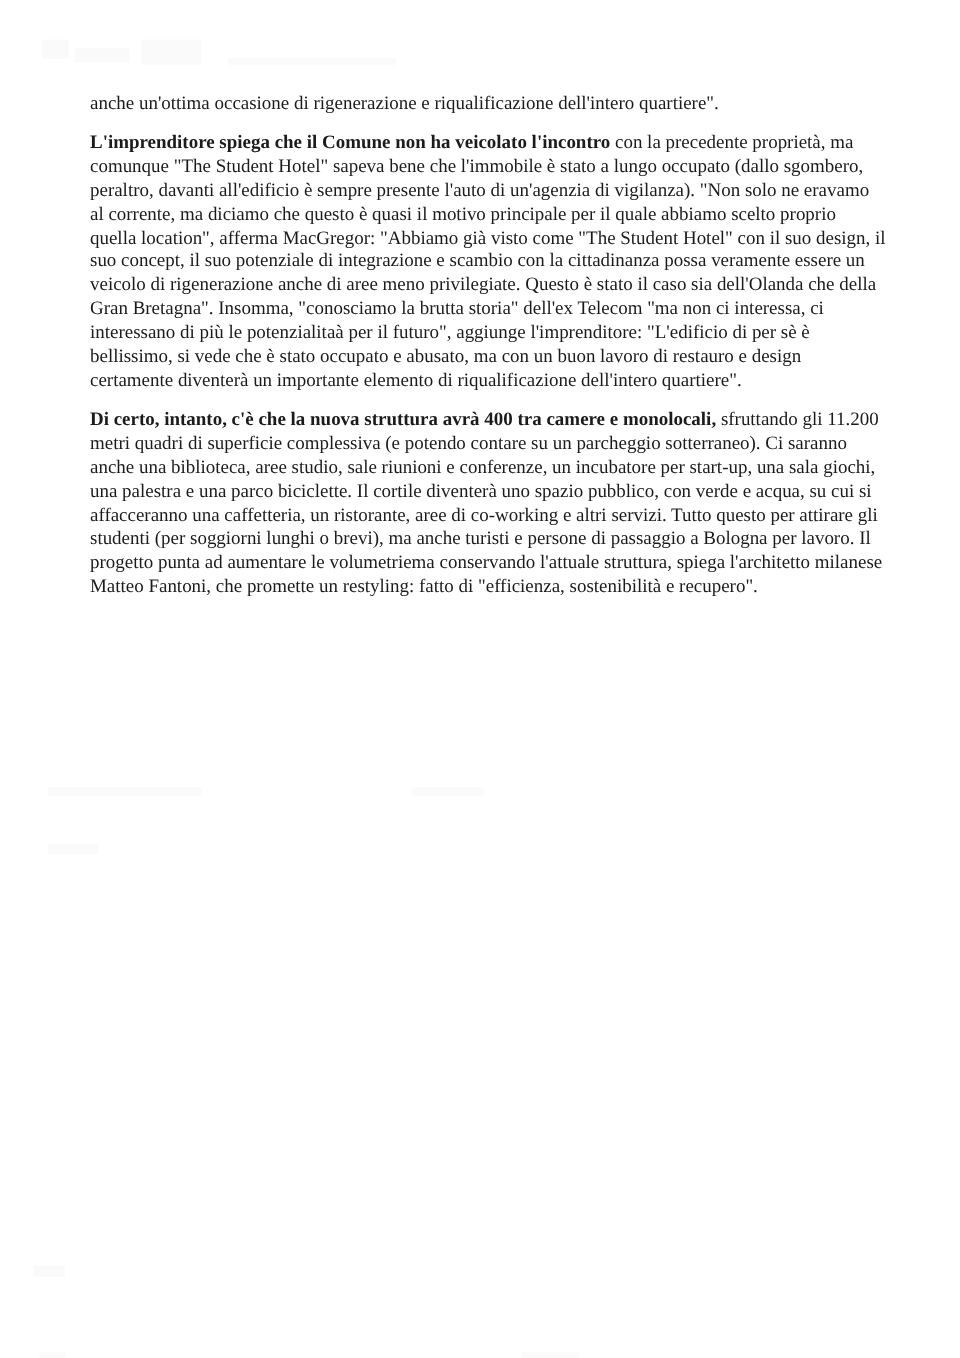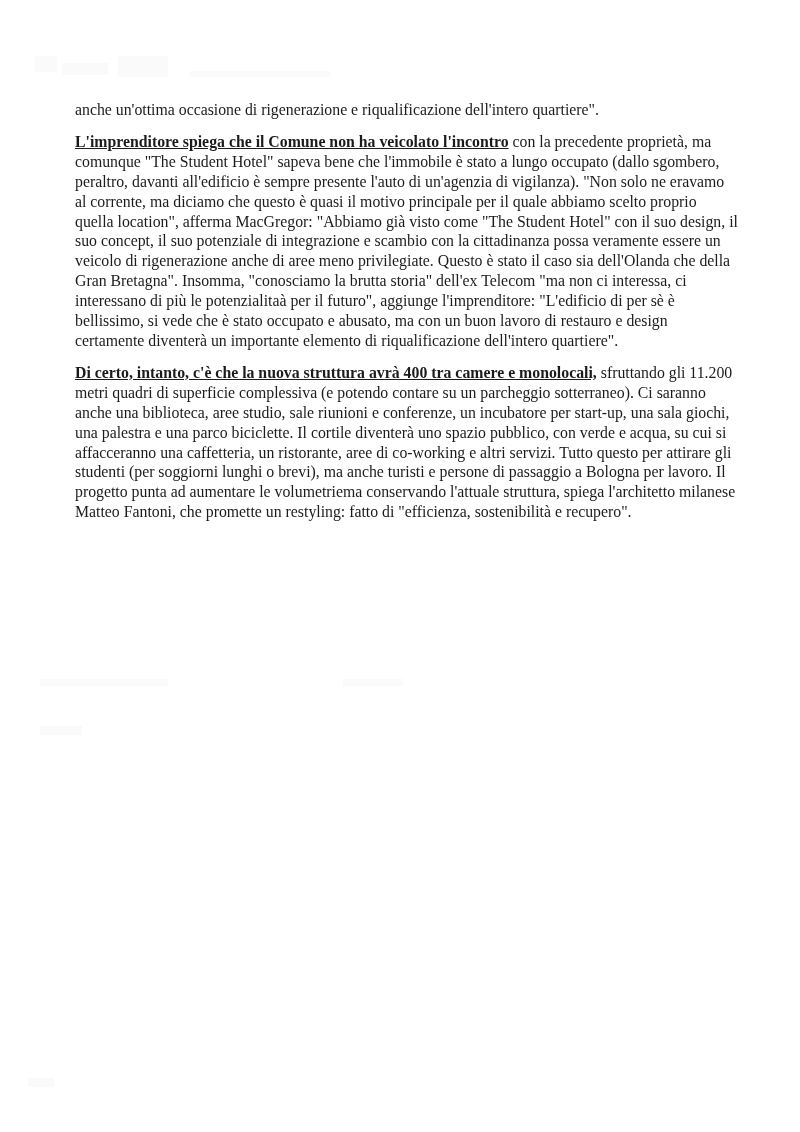--- a/index.html
+++ b/index.html
@@ -11,38 +11,36 @@
     width: 800px;
     height: 1132px;
     position: relative;
     font-family: "Liberation Serif", serif;
     overflow: hidden;
   }
   .page {
     position: absolute;
     inset: 0;
     background: #ffffff;
-    margin-top: 23px;
   }
   .content {
     position: absolute;
     left: 75px;
     top: 77px;
     width: 664px;
     font-size: 15.8px;
     line-height: 19.9px;
     color: #1b1b1b;
     text-align: left;
   }
   .para {
     margin: 0 0 12px 0;
   }
   .para b {
     font-weight: bold;
-    text-decoration: underline;
   }
   
   .smudge {
     position: absolute;
     background: #fafafa;
     pointer-events: none;
   }
   .s1  { left: 35px;  top: 33px;   width: 22px;  height: 16px; }
   .s2  { left: 62px;  top: 40px;   width: 46px;  height: 12px; }
   .s3  { left: 118px; top: 33px;   width: 50px;  height: 21px; }

